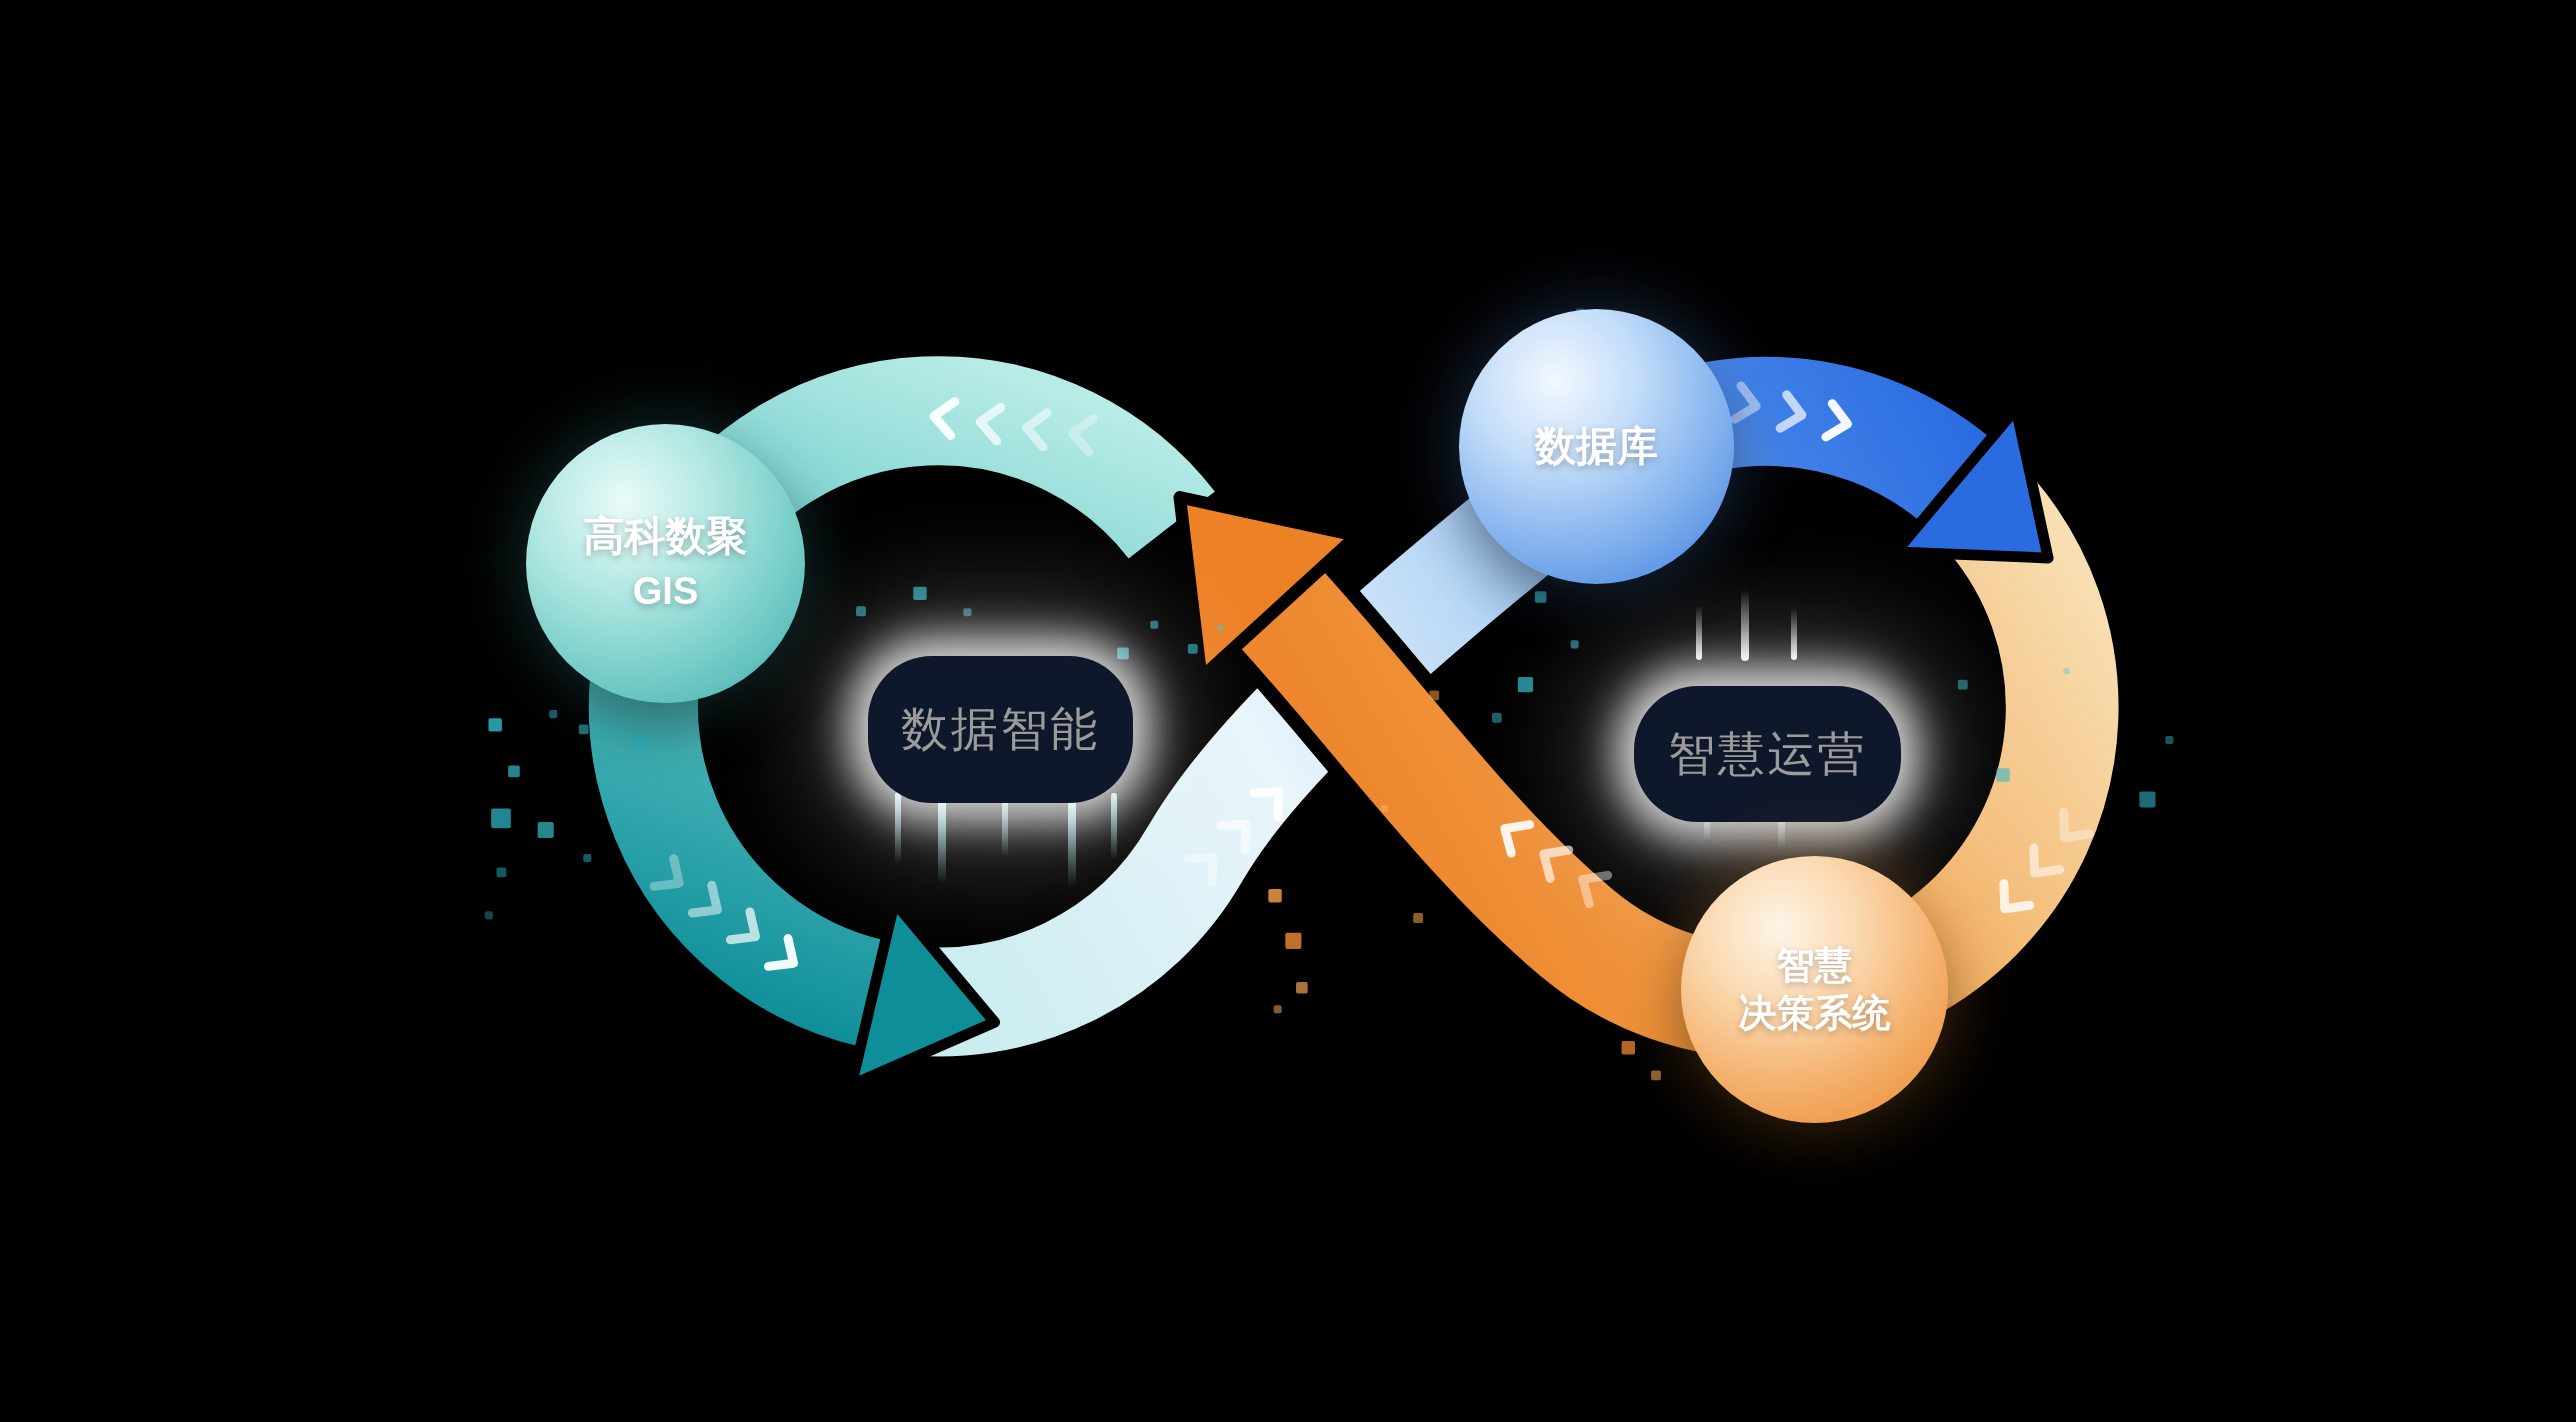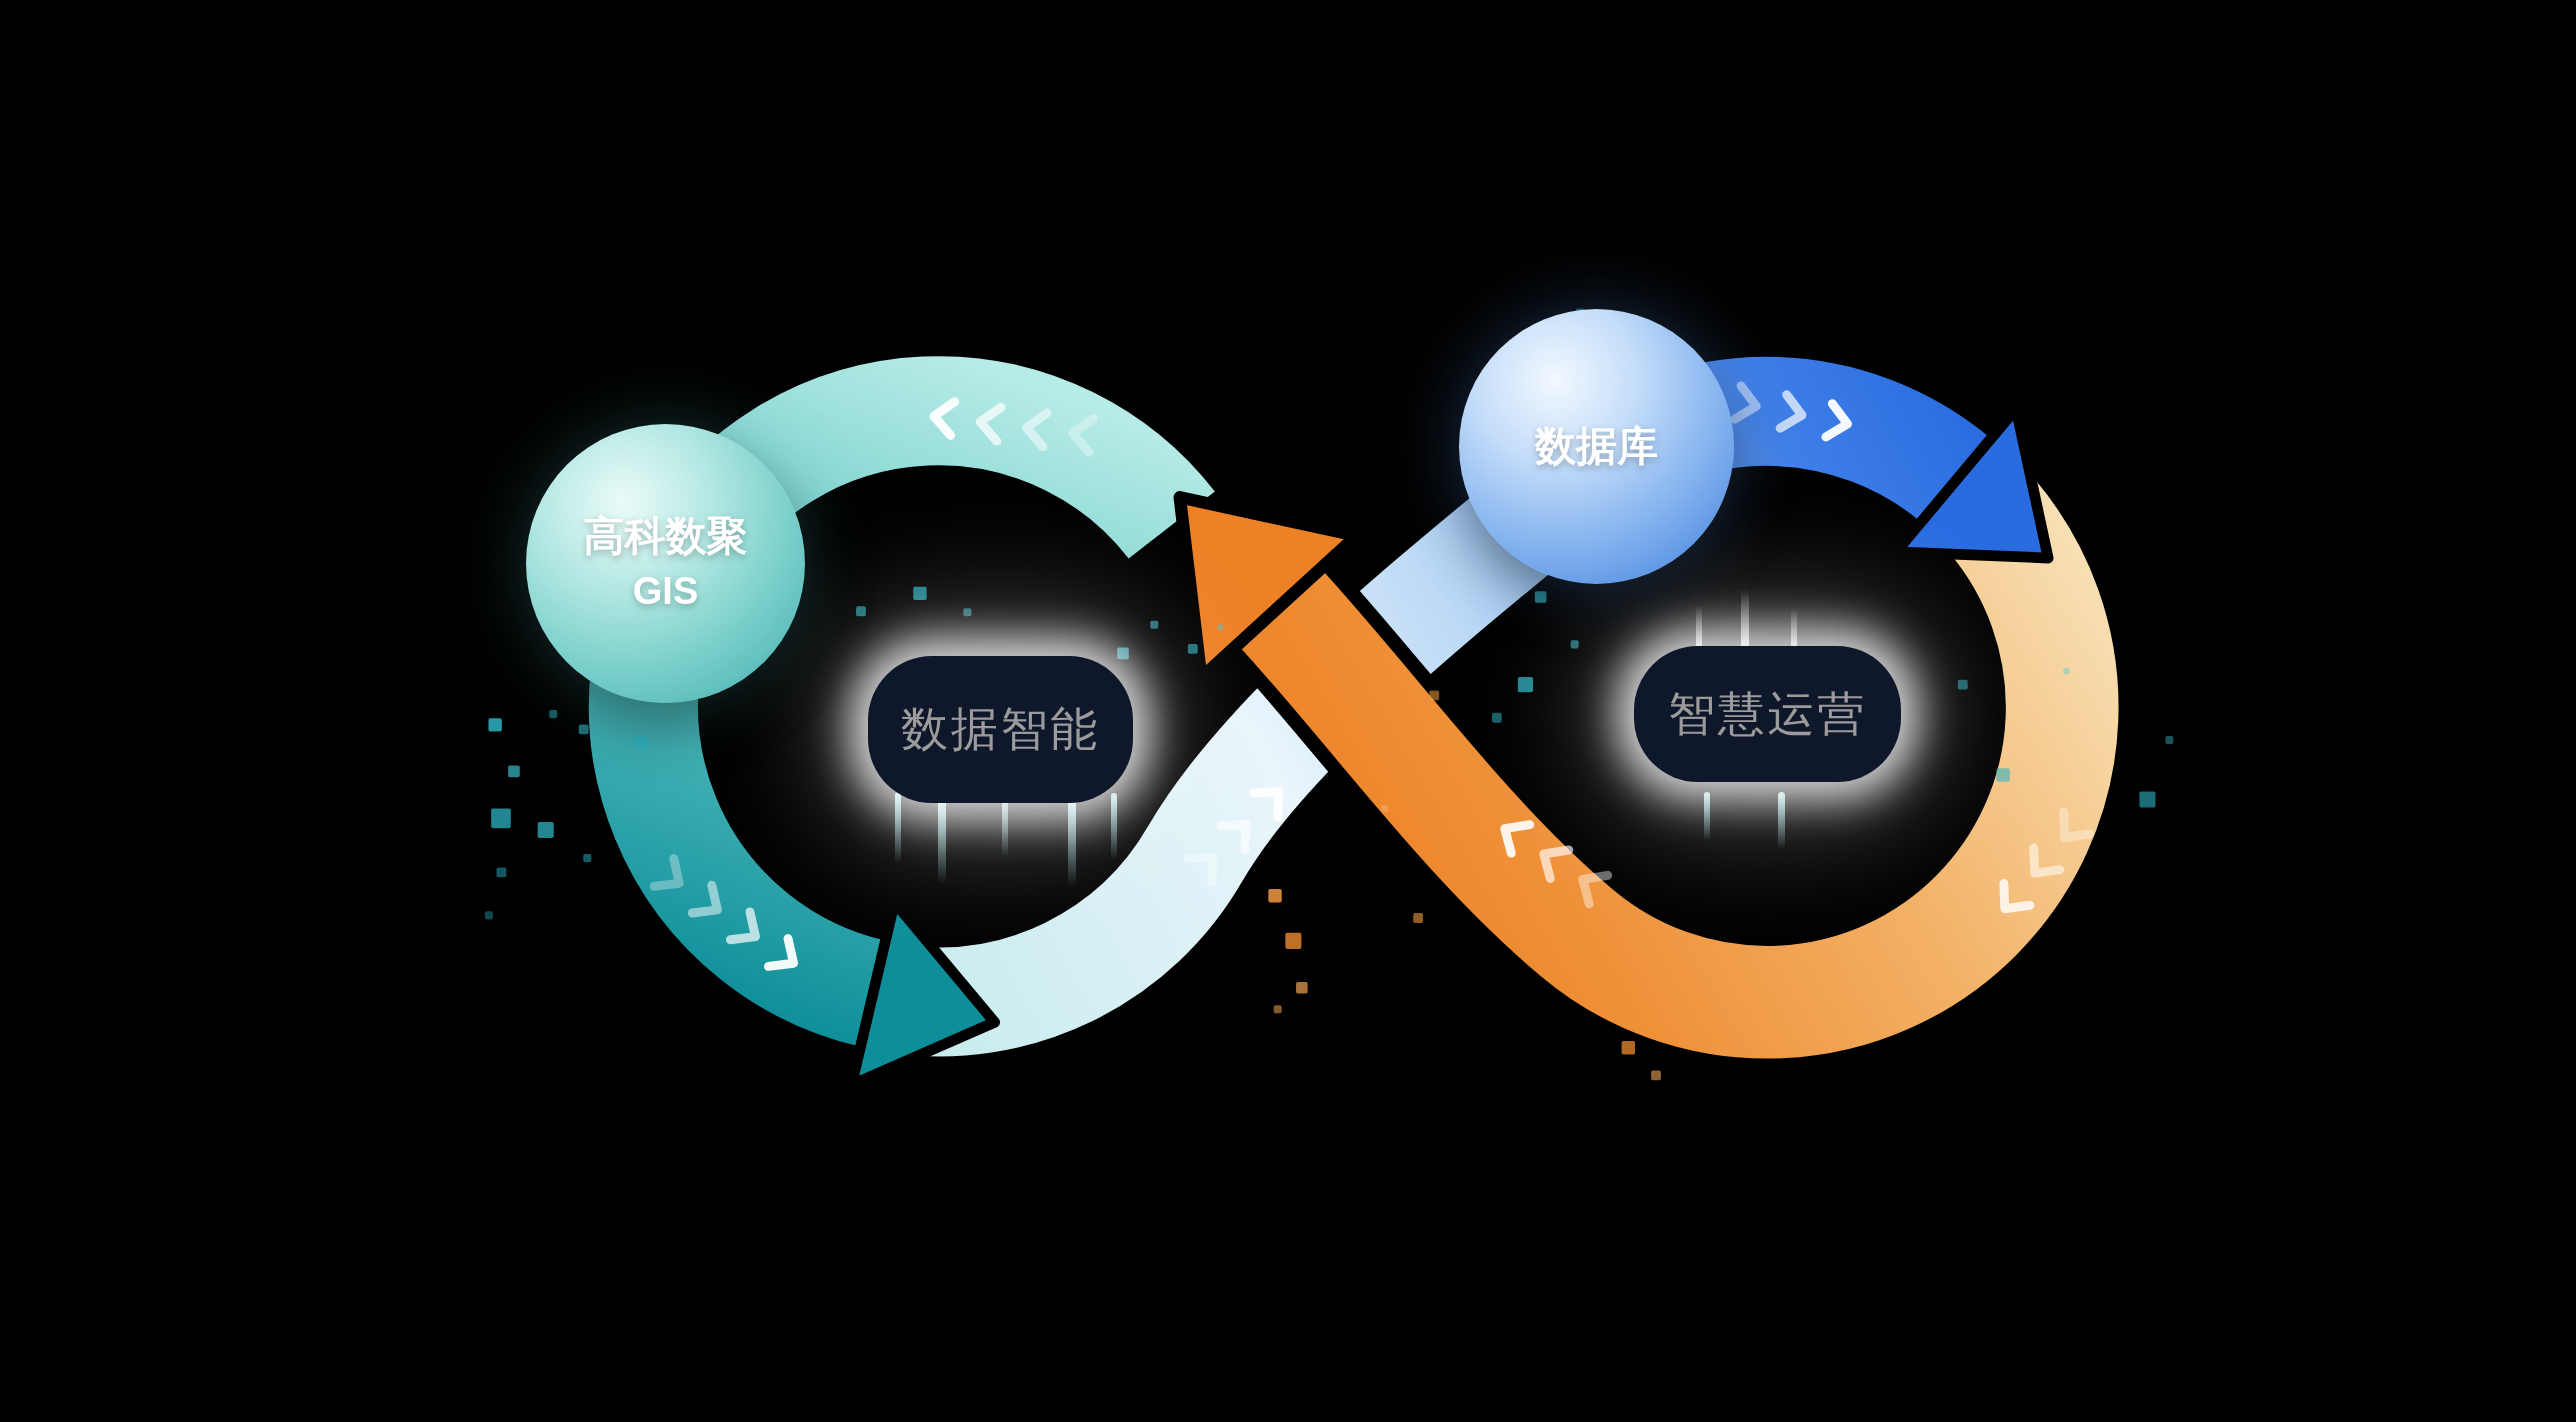--- a/index.html
+++ b/index.html
@@ -36,21 +36,21 @@
   }
   .sphere-line-sub { font-size:38px; margin-top:5.4px; font-weight:700; }
 
   .pill {
     position:absolute; background:#0f172a; border-radius:64px;
     display:flex; align-items:center; justify-content:center;
     color:#9b9b9b; font-size:47px; font-weight:500; letter-spacing:2.7px;
     box-shadow:0 0 41px 18px rgba(255,255,255,0.8), 0 0 116px 49px rgba(255,255,255,0.25);
   }
   .pill-left  { left:868px;  top:656px; width:265px; height:147px; }
-  .pill-right { left:1634px; top:646px; width:267px; height:136px; }
+  .pill-right { left:1634px; top:686px; width:267px; height:136px; }
 
   .streak { position:absolute; border-radius:4.5px; }
   .streak-down { background:linear-gradient(to bottom, rgba(185,240,245,0.95), rgba(80,200,215,0)); }
   .streak-up   { background:linear-gradient(to top,   rgba(255,255,255,0.95), rgba(130,220,230,0)); }
 </style>
 </head>
 <body>
 
 <div class="stage">
 
@@ -181,15 +181,19 @@
     <span>智慧运营</span>
   </div>
 
   <div class="sphere sphere-gis">
     <div class="sphere-line">高科数聚</div>
     <div class="sphere-line sphere-line-sub">GIS</div>
   </div>
   <div class="sphere sphere-database">
     <div class="sphere-line">数据库</div>
   </div>
+  <div class="sphere sphere-decision">
+    <div class="sphere-line">智慧</div>
+    <div class="sphere-line">决策系统</div>
+  </div>
 
 </div>
 
 
 </body></html>

